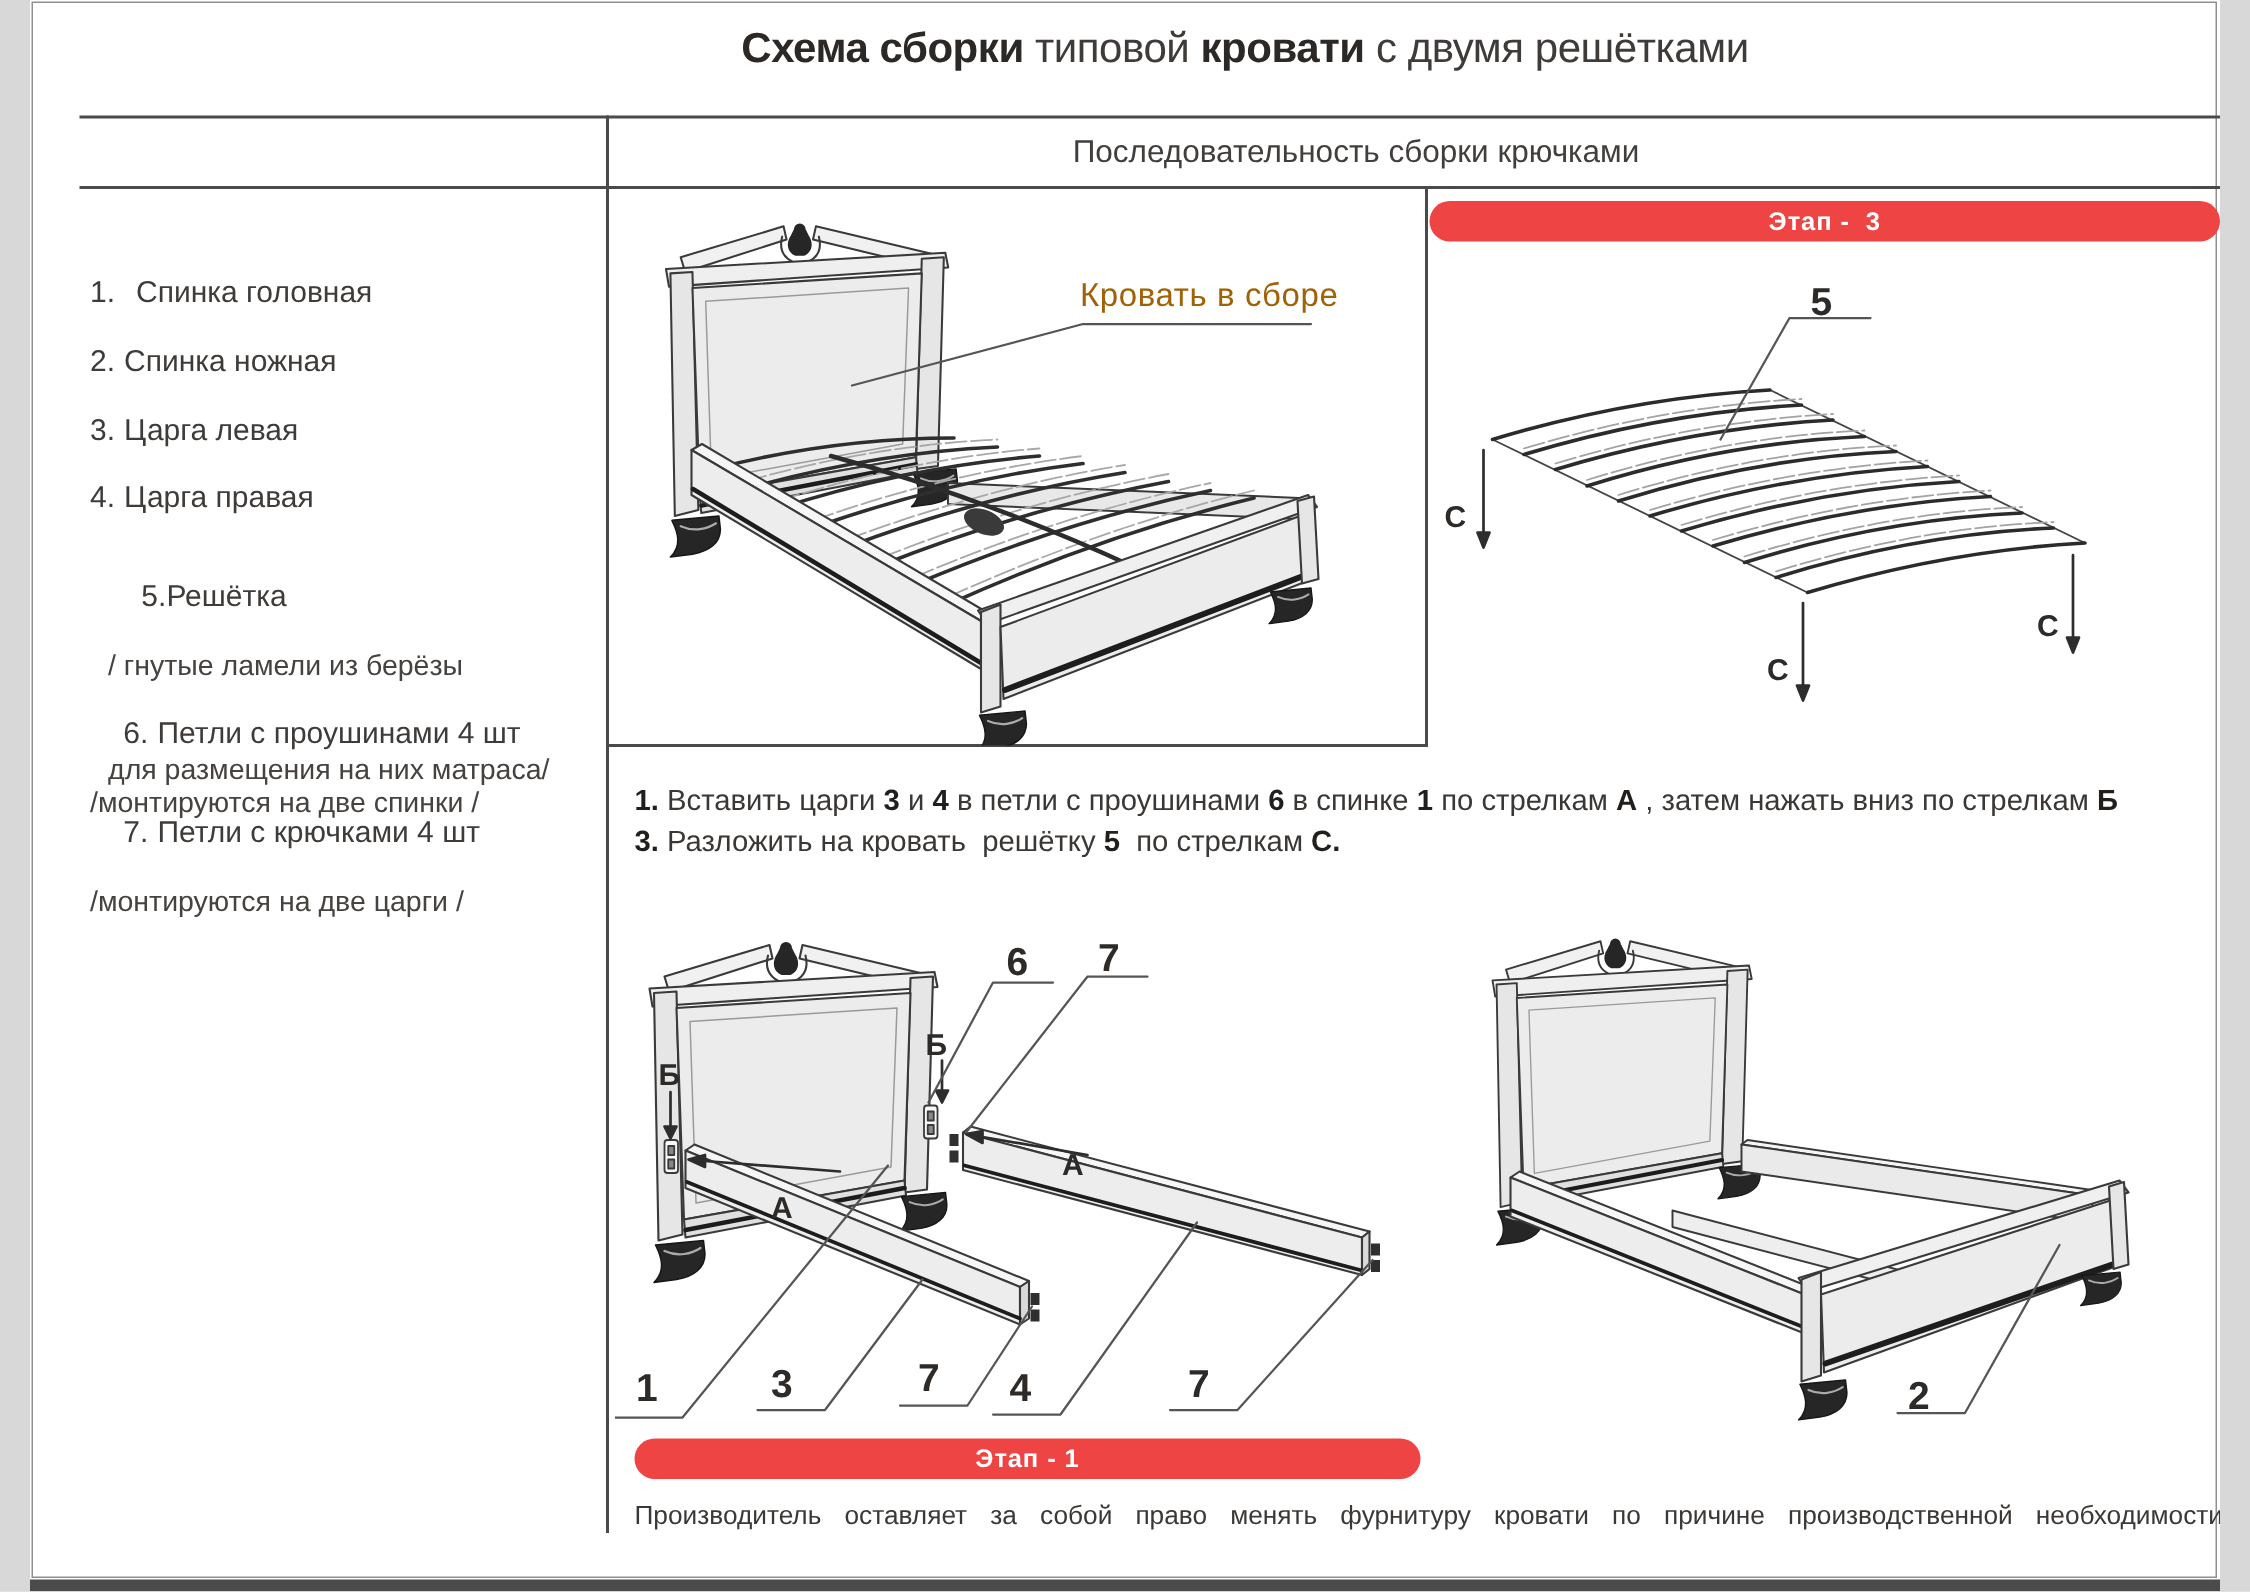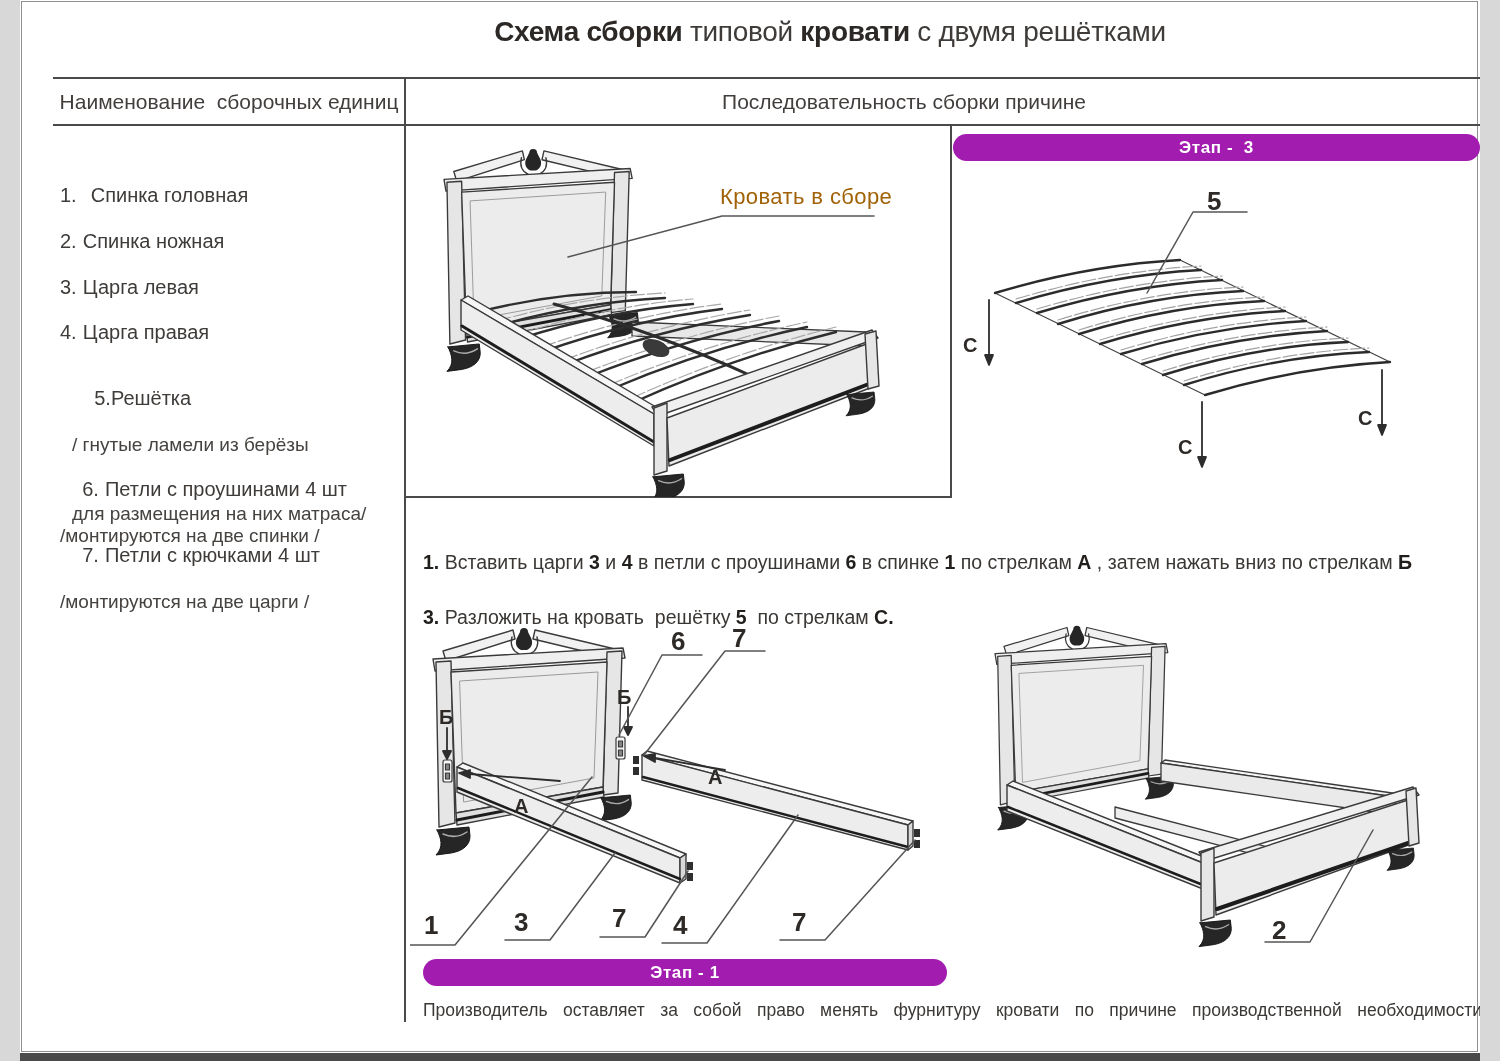--- a/index.html
+++ b/index.html
@@ -18,24 +18,24 @@
     white-space:pre-wrap;
   }
   .title b{color:#2c2826;}
   .colheader{position:absolute;top:90px;font-size:21px;text-align:center;color:#413e3c;white-space:pre-wrap;}
   .part-item{position:absolute;left:40px;font-size:20px;color:#3e3b39;line-height:23px;white-space:pre-wrap;}
   .part-item .num{display:inline-block;margin-right:6px;}
   .part-item.gapwide .num{margin-right:14px;}
   .part-item.nogap .num{margin-right:0;}
   .part-note{font-size:19px;color:#45423f;}
   .instructions{position:absolute;left:403px;top:521px;width:1062px;font-size:19.5px;color:#3a3734;}
-  .instructions .iline{line-height:27px;white-space:pre-wrap;margin-top:28px;}
+  .instructions .iline{line-height:27px;white-space:pre-wrap;}
   .instructions b{color:#211e1c;}
   .banner{
-    position:absolute;height:27px;background:#a21caf;border-radius:14px;
+    position:absolute;height:27px;background:#ef4444;border-radius:14px;
     color:#ffffff;display:flex;align-items:center;justify-content:center;
     font-size:17px;font-weight:700;letter-spacing:0.6px;white-space:pre-wrap;
   }
   .lbl{position:absolute;font-weight:700;color:#2d2a28;white-space:pre;}
   .lbl.num{font-size:26px;}
   .lbl.letter{font-size:20px;}
   .callout-label{position:absolute;font-size:22px;color:#a16207;letter-spacing:0.4px;white-space:pre;}
   .footer{
     position:absolute;left:403px;top:1000px;width:1059px;font-size:17.5px;color:#3b3835;
     text-align:justify;text-align-last:justify;
@@ -50,22 +50,21 @@
   <div class="frame"></div>
 
   <div class="title"><b>Схема сборки</b><span> типовой </span><b>кровати</b><span> с двумя решётками</span></div>
 
   <div class="rule" style="top:77px;left:33px;width:1429px;"></div>
   <div class="rule" style="top:124px;left:33px;width:1429px;"></div>
   <div class="vrule" style="left:384px;top:77px;height:945px;"></div>
   <div class="vrule" style="left:930px;top:124px;height:373px;"></div>
   <div class="rule" style="top:496px;left:384px;width:548px;"></div>
 
-  <div class="colheader" style="left:36px;width:346px;">Наименование  сборочных единиц</div>
-  <div class="colheader" style="left:384px;width:1000px;">Последовательность сборки причине</div>
+  <div class="colheader" style="left:384px;width:1000px;">Последовательность сборки крючками</div>
 
   <div class="part-item gapwide" style="top:184px;"><span class="num">1.</span><span>Спинка головная</span></div>
   <div class="part-item" style="top:230px;"><span class="num">2.</span><span>Спинка ножная</span></div>
   <div class="part-item" style="top:276px;"><span class="num">3.</span><span>Царга левая</span></div>
   <div class="part-item" style="top:321px;"><span class="num">4.</span><span>Царга правая</span></div>
   <div class="part-item nogap" style="top:364px;margin-left:12px;">
     <span class="num">5.</span><span>Решётка</span>
     <div class="part-note">/ гнутые ламели из берёзы</div>
     <div class="part-note">для размещения на них матраса/</div>
   </div>

